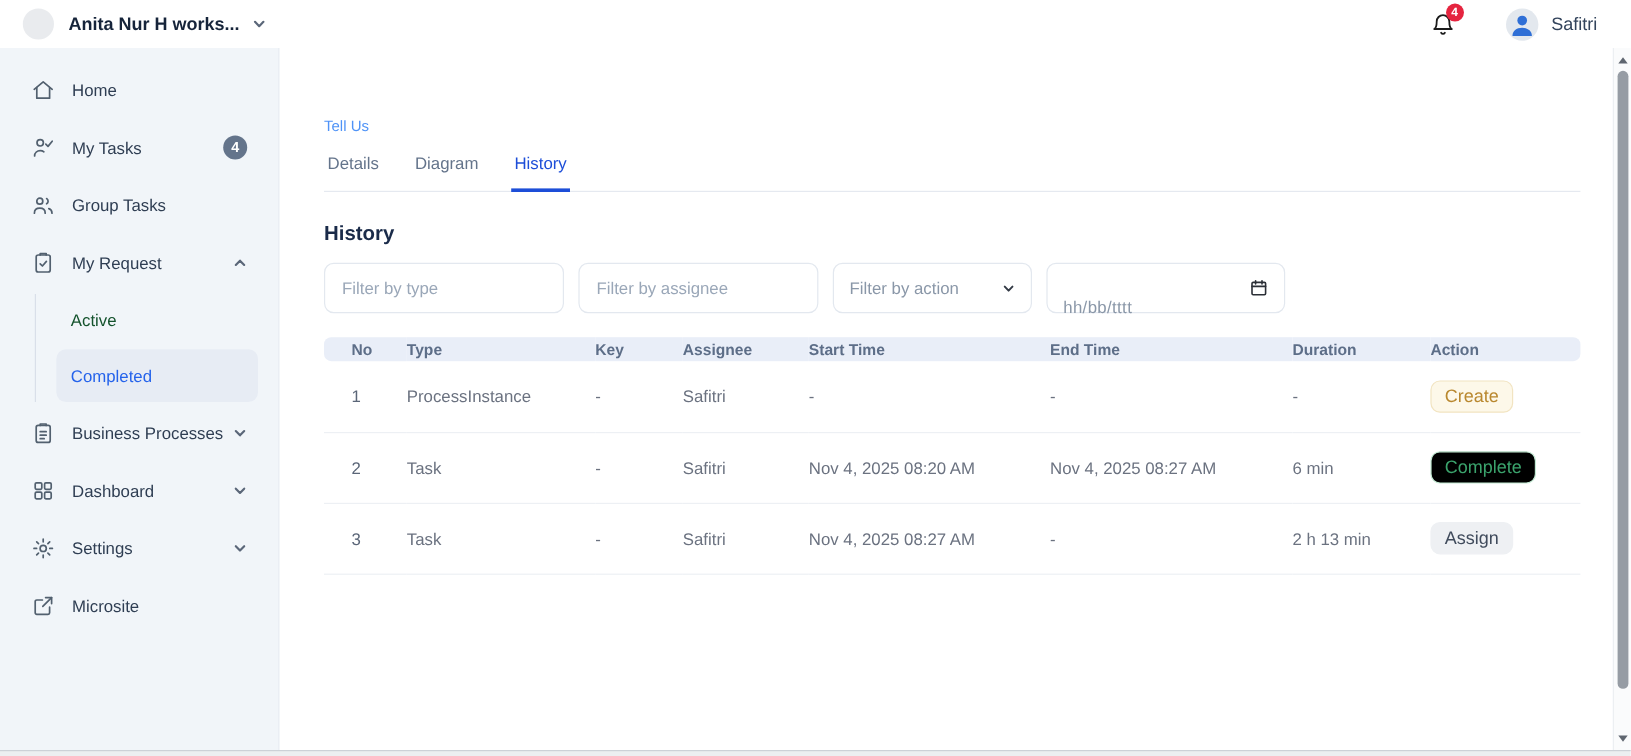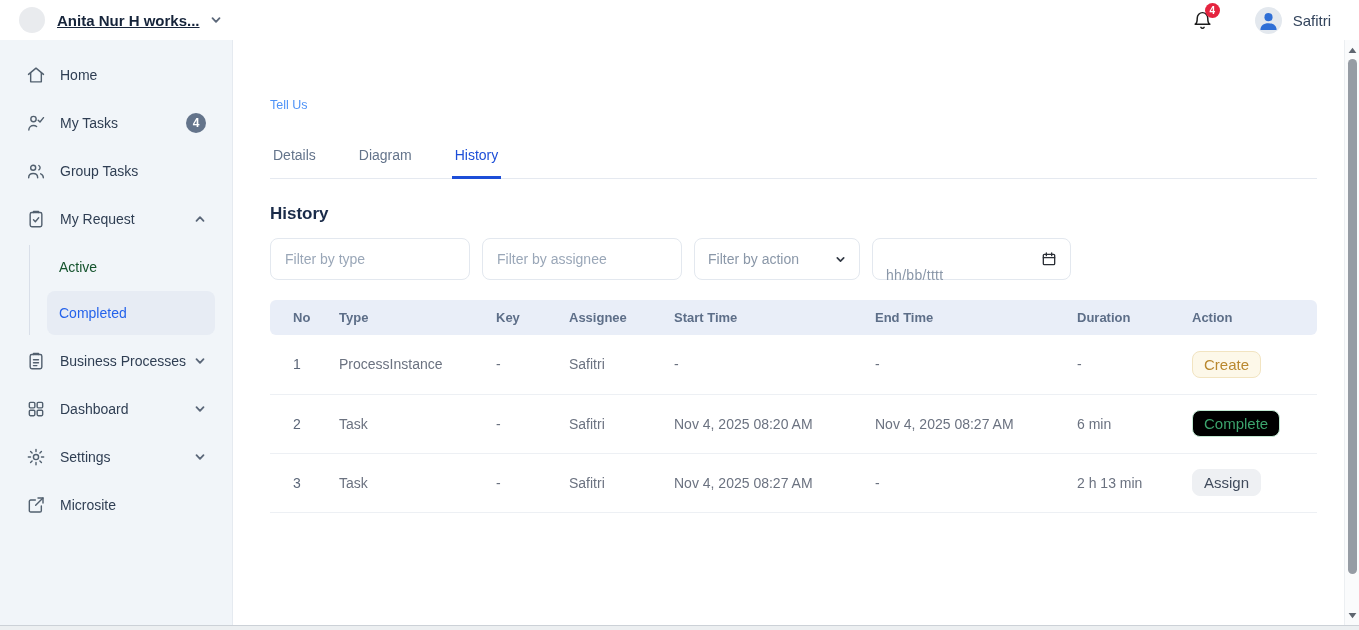--- a/index.html
+++ b/index.html
@@ -4,21 +4,21 @@
 <style>
   * { margin:0; padding:0; box-sizing:border-box; }
   html,body { width:1359px; height:630px; }
   body { font-family:"Liberation Sans", sans-serif; background:#fff; overflow:hidden; }
   #root { position:relative; width:1359px; height:630px; background:#fff; }
 
   
   .topbar { position:absolute; top:0; left:0; right:0; height:40px; background:#fff;
             display:flex; align-items:center; padding:0 28px 0 19px; z-index:5; }
   .tb-avatar { width:26px; height:26px; border-radius:50%; background:#e9ebee; flex:0 0 auto; }
-  .tb-workspace { margin-left:12px; font-size:15px; font-weight:700; color:#16243a;text-decoration:underline; }
+  .tb-workspace { margin-left:12px; font-size:15px; font-weight:700; color:#16243a; }
   .tb-chev { margin-left:10px; display:flex; align-items:center; }
   .tb-spacer { flex:1; }
   .bell-wrap { position:relative; width:24px; height:24px; display:flex; align-items:center; justify-content:center; cursor:pointer; }
   .bell-badge { position:absolute; top:-5px; right:-5px; min-width:15px; height:15px; border-radius:50%;
                 background:#e5243f; color:#fff; font-size:10px; font-weight:700;
                 display:flex; align-items:center; justify-content:center; }
   .tb-user { margin-left:40px; display:flex; align-items:center; cursor:pointer; }
   .tb-user-avatar { width:27px; height:27px; border-radius:50%; background:#e3e8ee;
                     display:flex; align-items:flex-end; justify-content:center; overflow:hidden; }
   .tb-user-name { margin-left:11px; font-size:15px; color:#33445c; }
@@ -40,21 +40,21 @@
   .subnav-item.active .nav-label { color:#2563eb; font-weight:500; }
   svg.icon { stroke:#52606f; fill:none; stroke-width:1.7; stroke-linecap:round; stroke-linejoin:round; }
   svg.chev { stroke:#5b6779; fill:none; stroke-width:1.8; stroke-linecap:round; stroke-linejoin:round; }
 
   
   .main { position:absolute; top:40px; left:233px; right:15px; bottom:5px; background:#fff;
           padding:52px 27px 0 37px; overflow:hidden; }
   .page-title { font-size:19px; font-weight:700; color:#1a2b49; }
   .page-link { display:inline-block; margin-top:6px; font-size:12.5px; color:#4f93f7; text-decoration:none; cursor:pointer; }
 
-  .tabs { display:flex; gap:37px; margin-top:34px; border-bottom:1px solid #e5e9f0; }
+  .tabs { display:flex; gap:24px; margin-top:14px; border-bottom:1px solid #e5e9f0; }
   .tab { padding:0 3px 13px 3px; font-size:14px; color:#64748b; cursor:pointer; margin-bottom:0; }
   .tab.active { color:#1d4ed8; font-weight:500; border-bottom:3px solid #1d4ed8; margin-bottom:-1px; }
 
   .section-heading { margin-top:25px; font-size:17px; font-weight:700; color:#1a2b49; }
 
   .filters { display:flex; gap:12px; margin-top:14px; }
   .f-input { height:42px; border:1px solid #e3e8ef; border-radius:8px; background:#fff;
              font-family:"Liberation Sans", sans-serif; font-size:14px; color:#334155; padding:0 14px; outline:none; }
   .f-input::placeholder { color:#9aa7b8; }
   .f-type { width:200px; } .f-assignee { width:200px; }
@@ -64,21 +64,21 @@
   .f-select .sel-label { font-size:14px; color:#8a97a8; }
   .f-columns .sel-label { color:#1f2937; }
   .f-date { width:199px; height:42px; border:1px solid #e3e8ef; border-radius:8px; background:#fff;
             display:flex; align-items:center; justify-content:space-between; padding:0 13px; cursor:text; }
   .f-date .date-ph { font-size:14px; color:#8a97a8; letter-spacing:0.3px;margin-top:32px; }
 
   
   .history-table { width:100%; margin-top:20px; border-collapse:collapse; table-layout:fixed; }
   .history-table col.c-no{width:69px;} col.c-type{width:157px;} col.c-key{width:73px;}
   col.c-assignee{width:105px;} col.c-start{width:201px;} col.c-end{width:202px;} col.c-duration{width:115px;}
-  .history-table thead th { background:#e9eef8; height:35px; font-size:13px; font-weight:700;
+  .history-table thead th { background:#e9eef8; height:20px; font-size:13px; font-weight:700;
                             color:#5d6e88; text-align:left; }
   .history-table thead th:first-child { padding-left:23px; border-radius:6px 0 0 6px; }
   .history-table thead th:last-child { border-radius:0 6px 6px 0; }
   .history-table tbody td { height:59px; font-size:14px; color:#6b7280; border-bottom:1px solid #edf0f4;
                             vertical-align:middle; }
   .history-table tbody td:first-child { padding-left:23px; color:#5b6678; }
   .badge { display:inline-block; padding:4px 11px; border-radius:8px; font-size:15px; border:1px solid transparent; cursor:default; }
   .badge.create   { background:#fdf8e9; border-color:#f2e4c1; color:#b9882f; }
   .badge.complete { background:#000000; border-color:#c2e9d2; color:#3ba36c; }
   .badge.assign   { background:#eef0f3; border-color:#eef0f3; color:#404b5c; }

